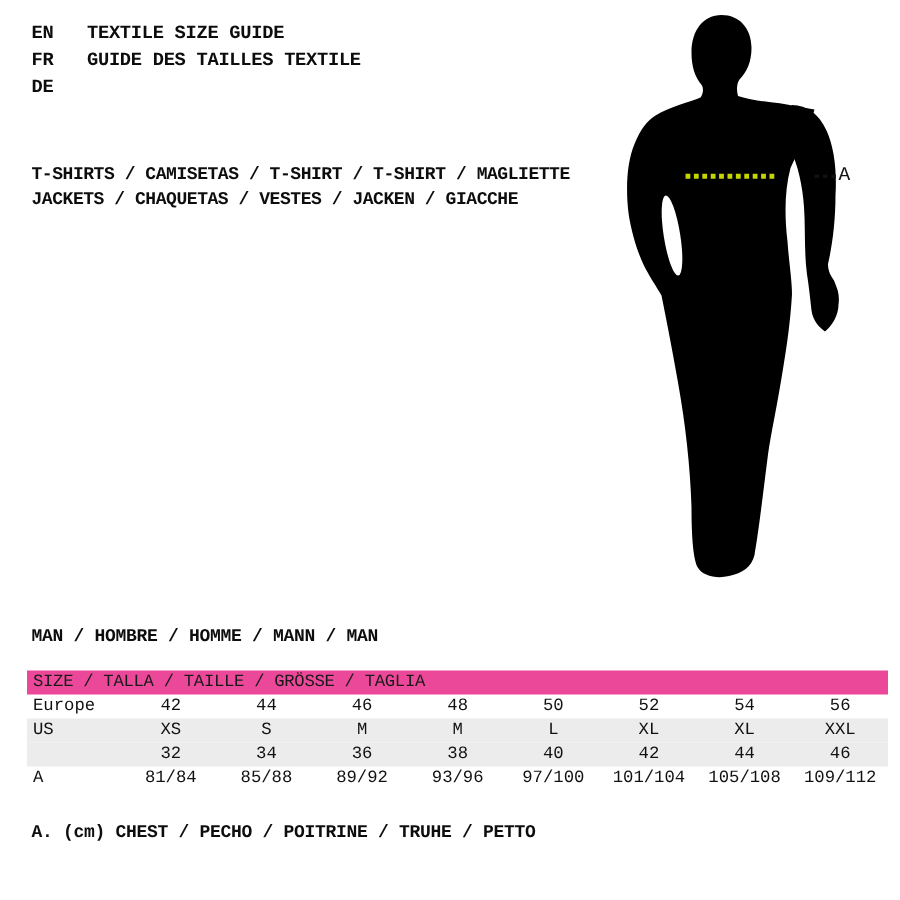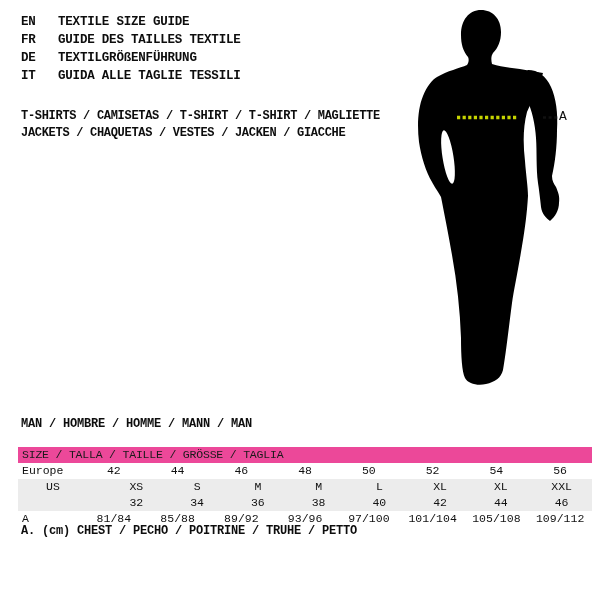--- a/index.html
+++ b/index.html
@@ -15,47 +15,42 @@
   .categories{position:absolute;left:21px;top:108px;font-size:12px;font-weight:bold;line-height:16.5px;letter-spacing:-0.3px;}
   
   .figure{position:absolute;left:390px;top:0;width:210px;height:410px;}
   .a-label{position:absolute;left:559px;top:109px;font-size:13px;font-weight:400;color:#111;}
   
   .gender-heading{position:absolute;left:21px;top:417px;font-size:12px;font-weight:bold;letter-spacing:-0.2px;text-align:right;}
   
   .size-table{position:absolute;left:18px;top:447px;width:574px;font-size:11.5px;}
   .tbl-header{height:16px;line-height:16px;background:#ec4899;color:#1a1a1a;padding-left:4px;letter-spacing:-0.2px;}
   .tbl-row{display:flex;height:16px;line-height:16px;color:#111;align-items:flex-end;}
-  .tbl-row.stripe{background:#ececec;padding-left:24px;}
+  .tbl-row.stripe{background:#ececec;}
   .cell{flex:1 1 0;text-align:center;}
   .cell.label{flex:0 0 60px;text-align:left;padding-left:4px;}
   
-  .footnote{position:absolute;left:21px;top:524px;font-size:12px;font-weight:bold;letter-spacing:-0.2px;}
+  .footnote{position:absolute;left:21px;top:548px;font-size:12px;font-weight:bold;letter-spacing:-0.2px;}
 </style>
 </head>
 <body>
 
 <div class="canvas">
 
   <div class="lang-list">
     <div class="lang-row">
       <span class="lang-code">EN</span>
       <span class="lang-label">TEXTILE SIZE GUIDE</span>
     </div>
     <div class="lang-row">
       <span class="lang-code">FR</span>
       <span class="lang-label">GUIDE DES TAILLES TEXTILE</span>
     </div>
     <div class="lang-row">
       <span class="lang-code">DE</span>
-      <span class="lang-label">TEXTILGRÖßENFÜHRUNG</span>
-    </div>
-    <div class="lang-row">
-      <span class="lang-code">IT</span>
-      <span class="lang-label">GUIDA ALLE TAGLIE TESSILI</span>
     </div>
   </div>
 
   <div class="categories">
     <div>T-SHIRTS / CAMISETAS / T-SHIRT / T-SHIRT / MAGLIETTE</div>
     <div>JACKETS / CHAQUETAS / VESTES / JACKEN / GIACCHE</div>
   </div>
 
   <div class="figure">
     <svg viewBox="0 0 210 410" width="210" height="410" xmlns="http://www.w3.org/2000/svg">

